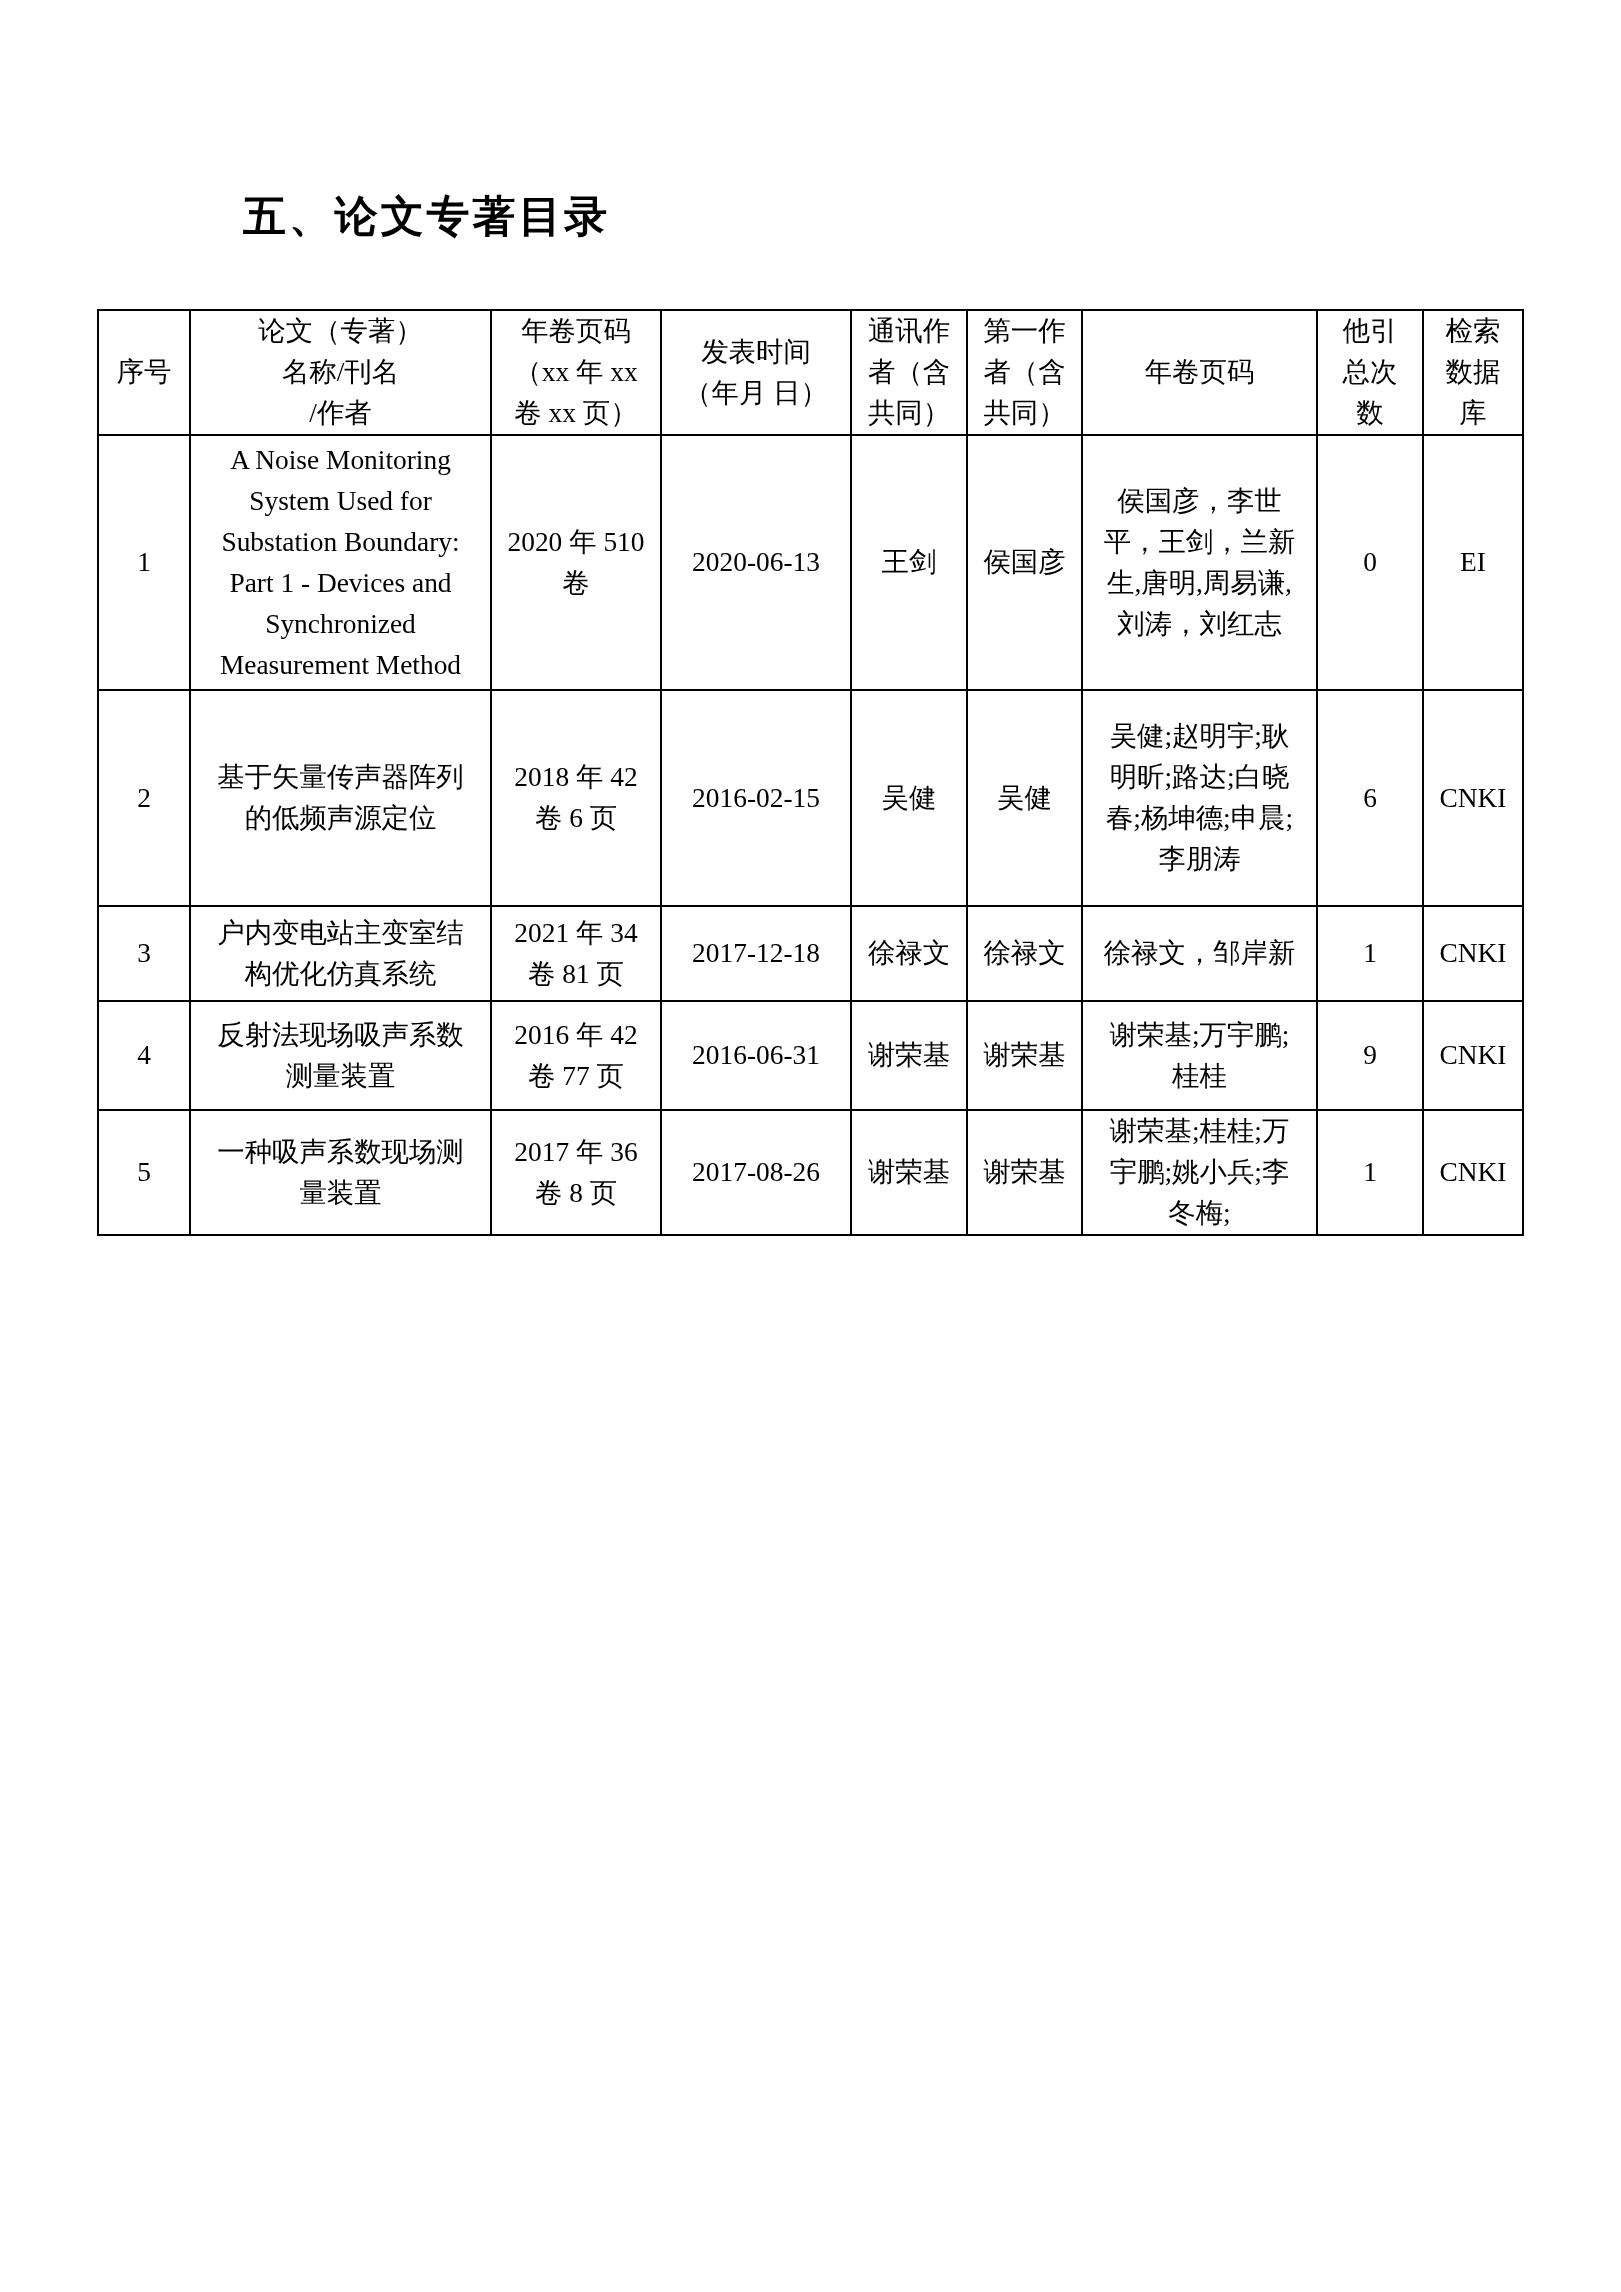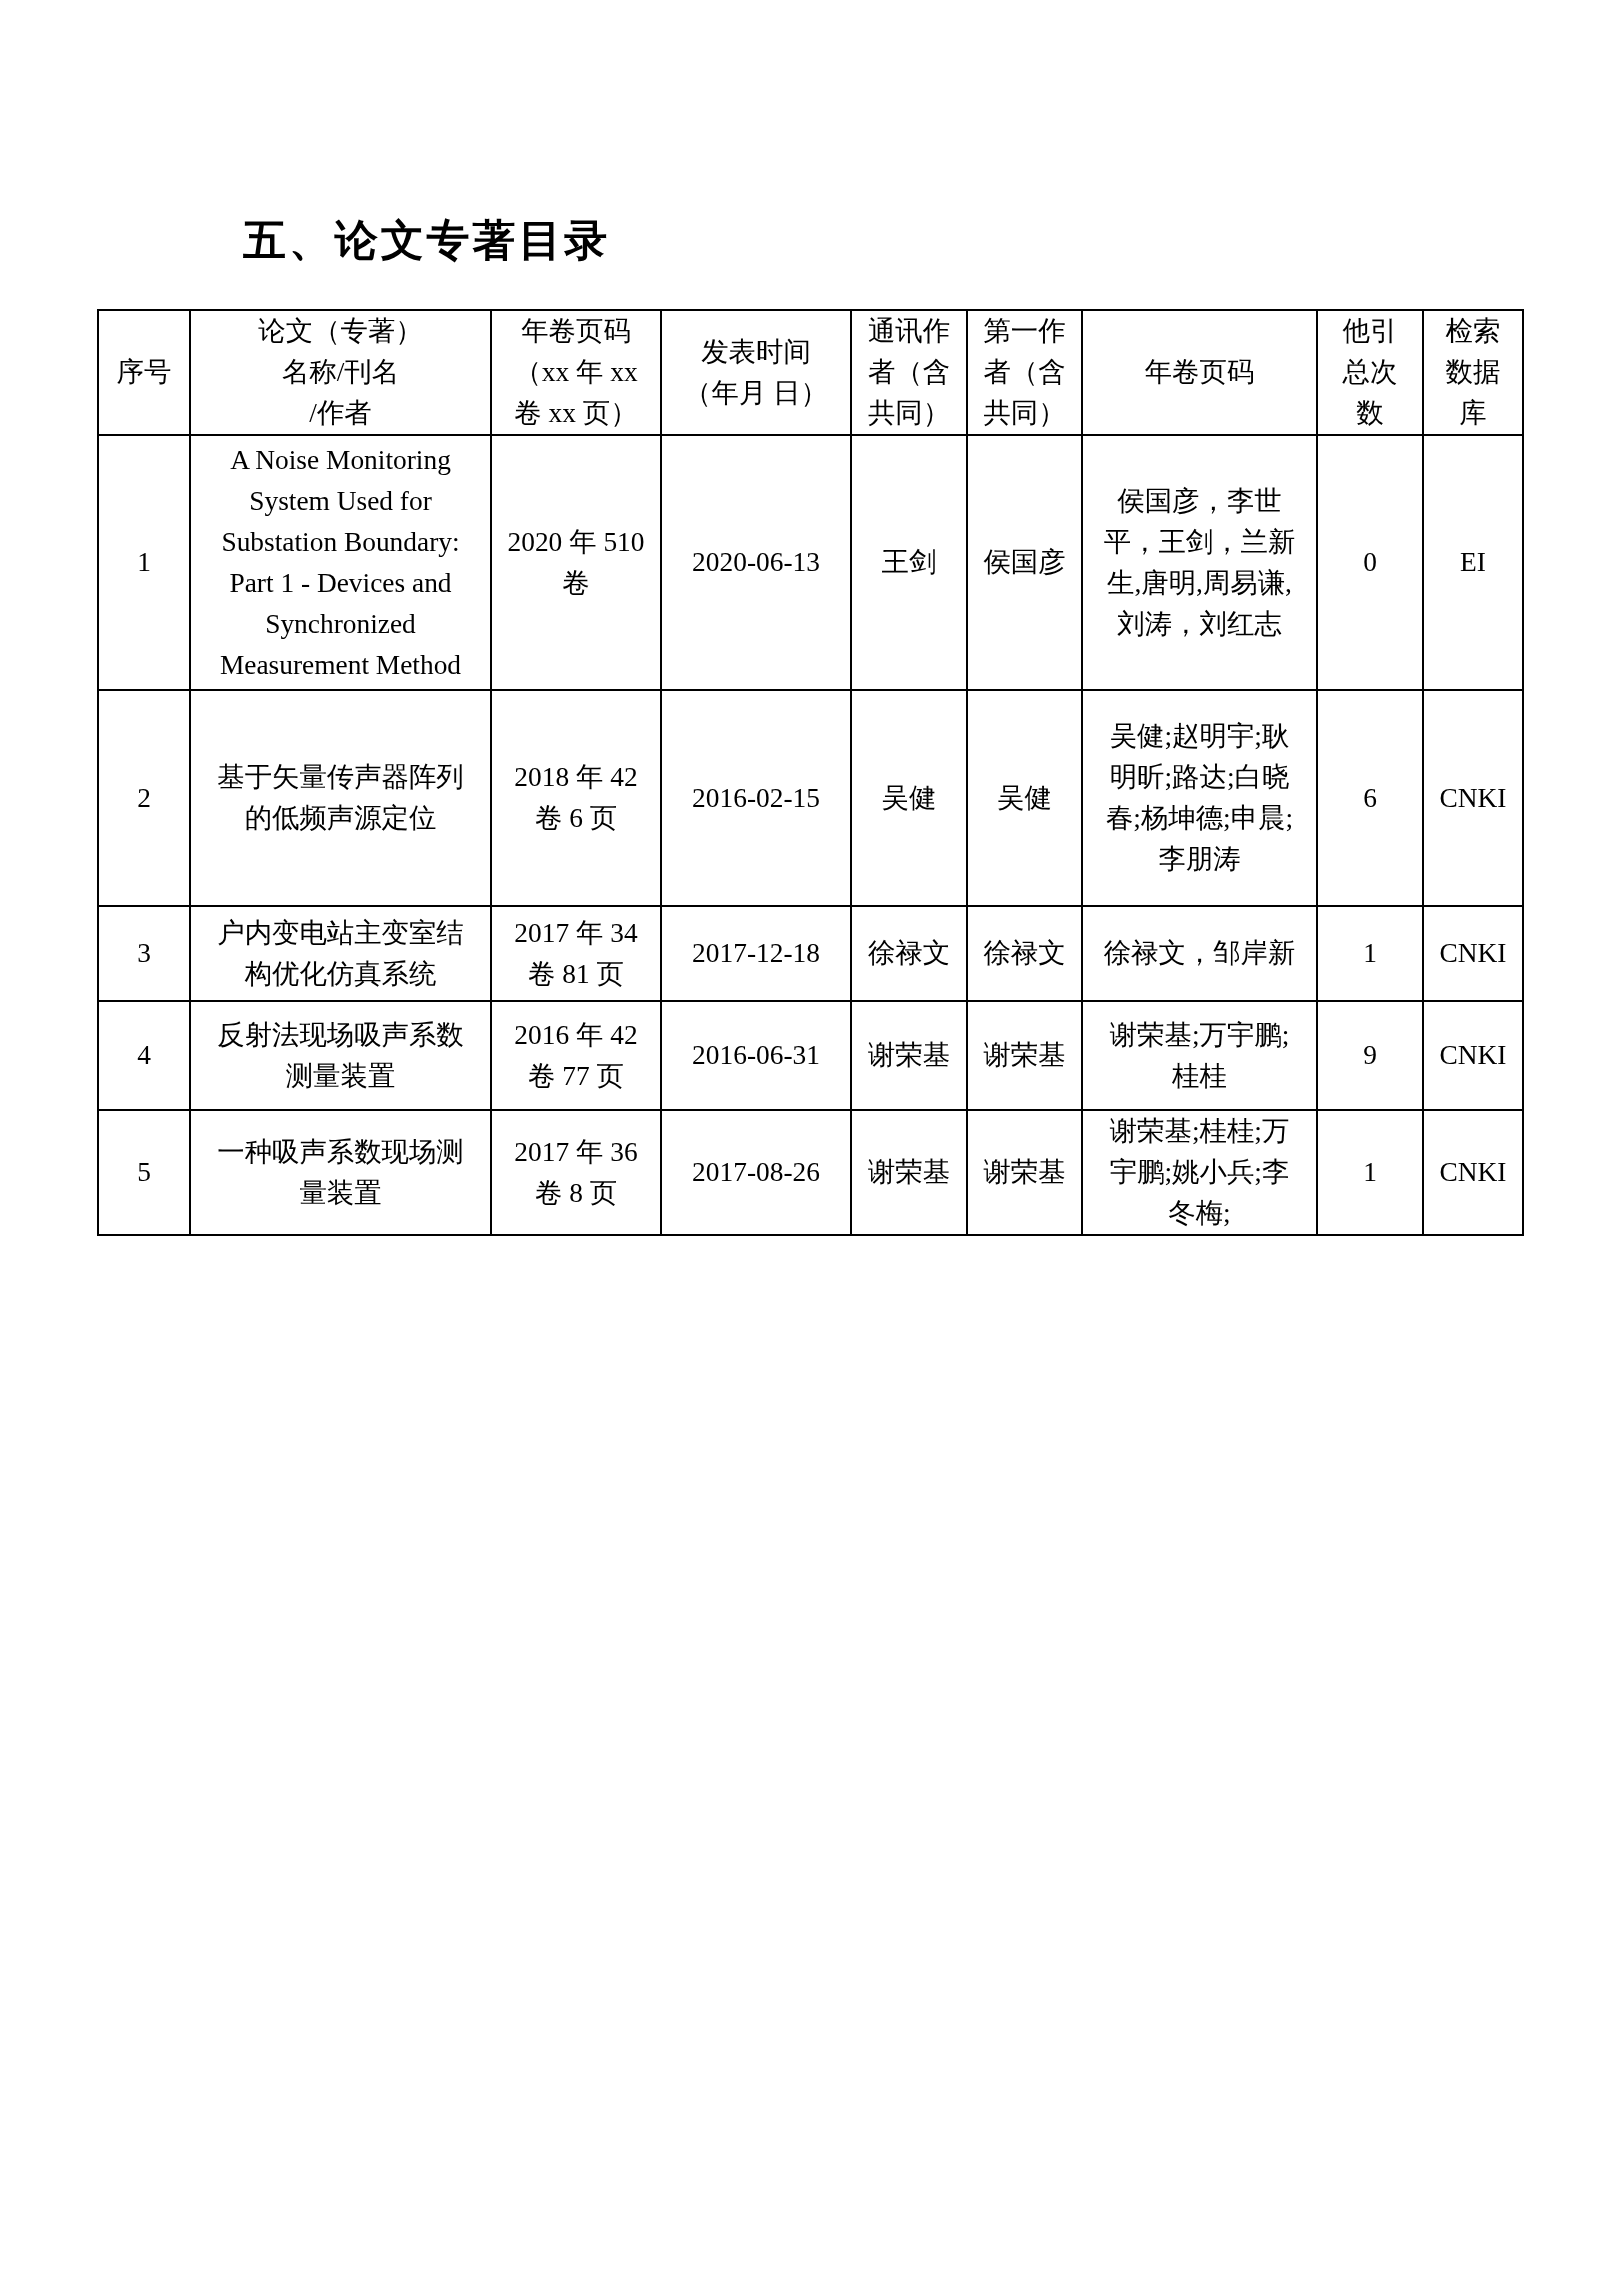--- a/index.html
+++ b/index.html
@@ -8,21 +8,21 @@
     width: 1621px;
     height: 2293px;
     margin: 0 auto;
     background: #ffffff;
     color: #000;
     font-family: "Liberation Serif", "DejaVu Serif", serif;
   }
   .doc-title {
     position: absolute;
     left: 243px;
-    top: 212px;
+    top: 188px;
     margin: 0;
     font-family: "Liberation Sans", "DejaVu Sans", sans-serif;
     font-weight: bold;
     font-size: 43px;
     letter-spacing: 2.9px;
     white-space: nowrap;
   }
   table.pub-table {
     position: absolute;
     left: 97px;
@@ -130,21 +130,21 @@
 明昕;路达;白晓
 春;杨坤德;申晨;
 李朋涛</td>
           <td>6</td>
           <td>CNKI</td>
         </tr>
         <tr class="r3">
           <td>3</td>
           <td>户内变电站主变室结
 构优化仿真系统</td>
-          <td>2017 年 34
+          <td>2021 年 34
 卷 81 页</td>
           <td>2017-12-18</td>
           <td>徐禄文</td>
           <td>徐禄文</td>
           <td>徐禄文，邹岸新</td>
           <td>1</td>
           <td>CNKI</td>
         </tr>
         <tr class="r4">
           <td>4</td>

